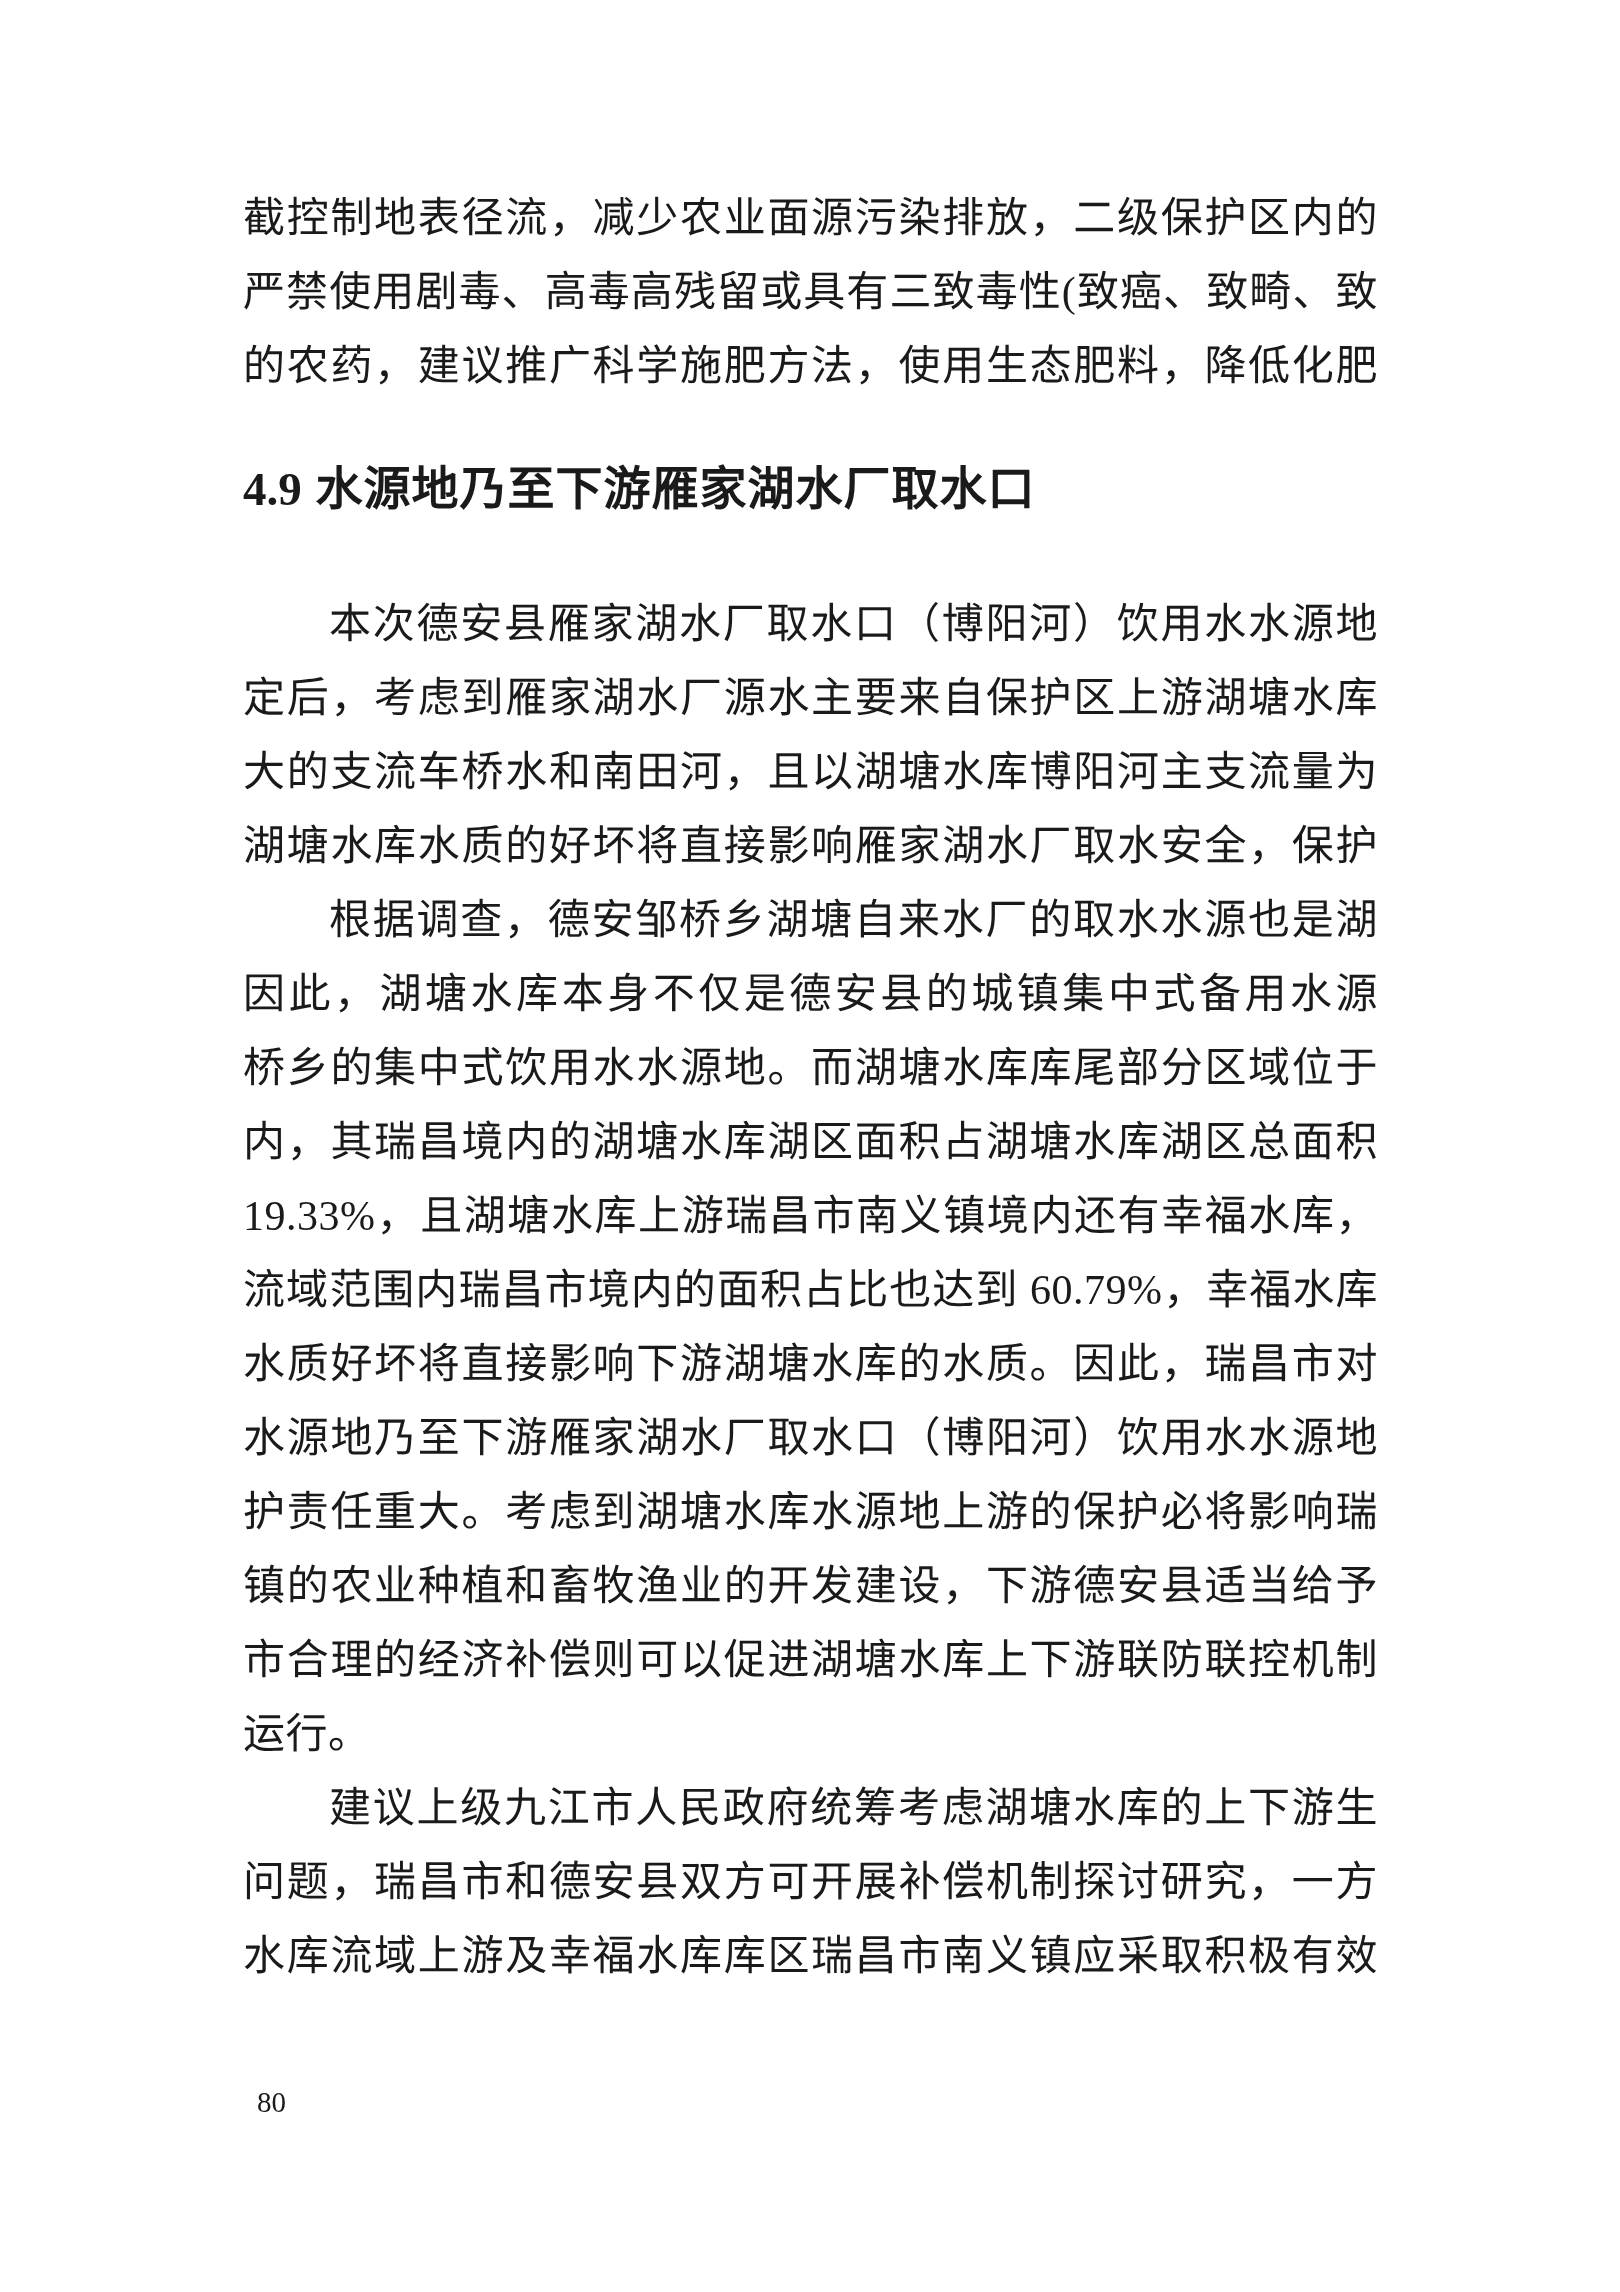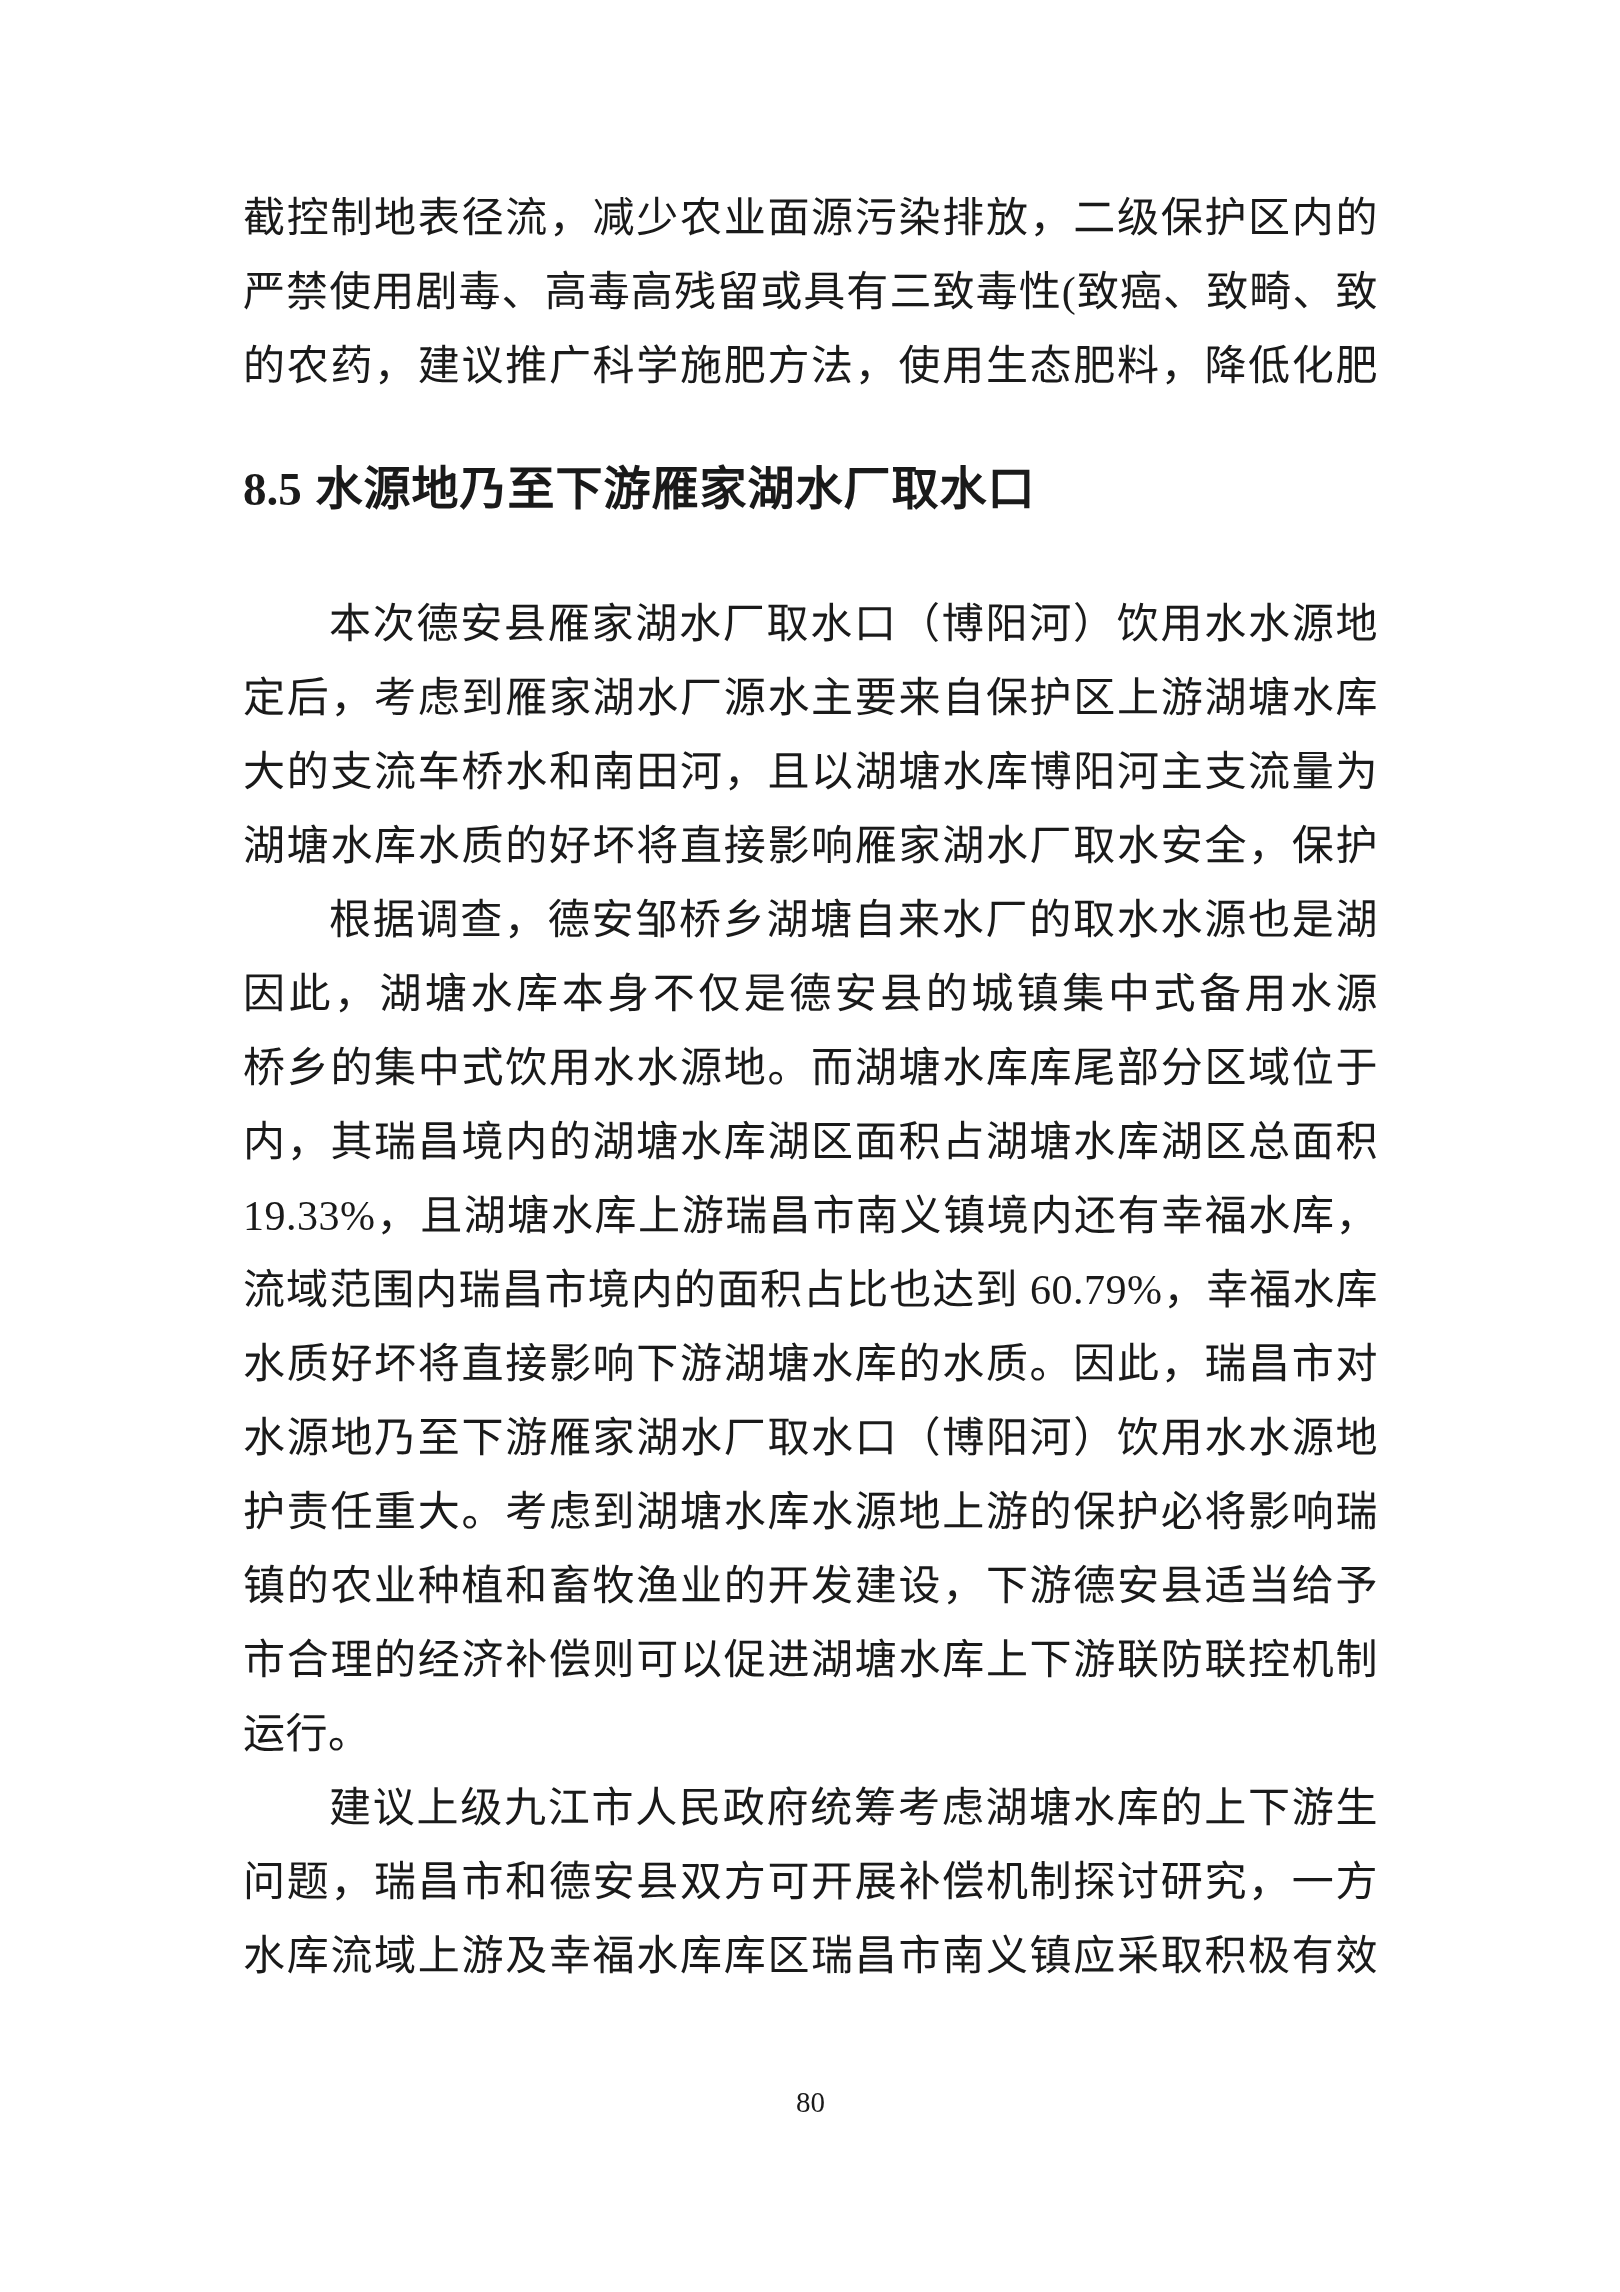--- a/index.html
+++ b/index.html
@@ -34,41 +34,41 @@
   .heading{
     font-size:47px;
     font-weight:bold;
     line-height:74px;
     margin:49px 0 61px 0;
     letter-spacing:1px;
   }
   .heading .heading-no{ letter-spacing:0; margin-right:13.7px; }
   .page-number{
     position:absolute;
-    left:243px;top:2086px;
+    left:257px;top:2086px;
     width:1135px;
-    text-align:center;
+    text-align:left;
     font-size:29px;
     color:#1a1a1a;
   }
 </style>
 </head>
 <body>
 
 <div class="page">
   <div class="body-text">
 
     <div class="para">
       <div class="line j">截控制地表径流，减少农业面源污染排放，二级保护区内的农业种植，</div>
       <div class="line j">严禁使用剧毒、高毒高残留或具有三致毒性(致癌、致畸、致突变)</div>
       <div class="line j">的农药，建议推广科学施肥方法，使用生态肥料，降低化肥施用量。</div>
     </div>
 
     <div class="heading">
-      <span class="heading-no">8.5</span><span>水源地乃至下游雁家湖水厂取水口</span>
+      <span class="heading-no">4.9</span><span>水源地乃至下游雁家湖水厂取水口</span>
     </div>
 
     <div class="para">
       <div class="line j indent">本次德安县雁家湖水厂取水口（博阳河）饮用水水源地保护区划</div>
       <div class="line j">定后，考虑到雁家湖水厂源水主要来自保护区上游湖塘水库及上游较</div>
       <div class="line j">大的支流车桥水和南田河，且以湖塘水库博阳河主支流量为主。因此，</div>
       <div class="line j">湖塘水库水质的好坏将直接影响雁家湖水厂取水安全，保护湖塘水库</div>
     </div>
 
     <div class="para">

